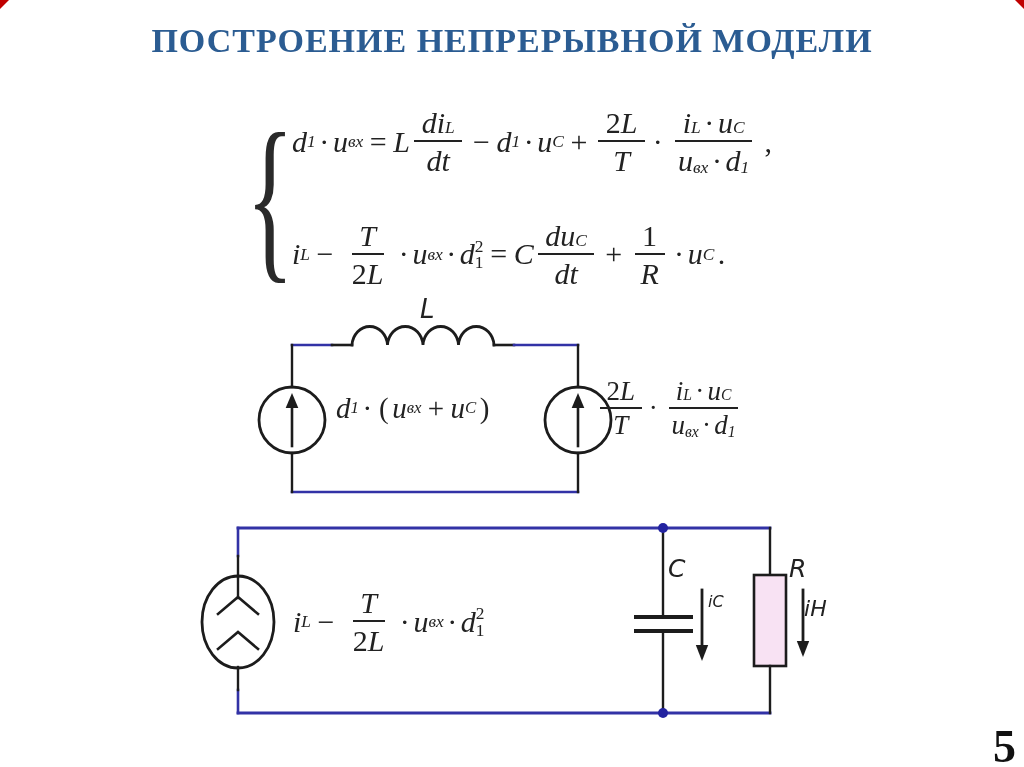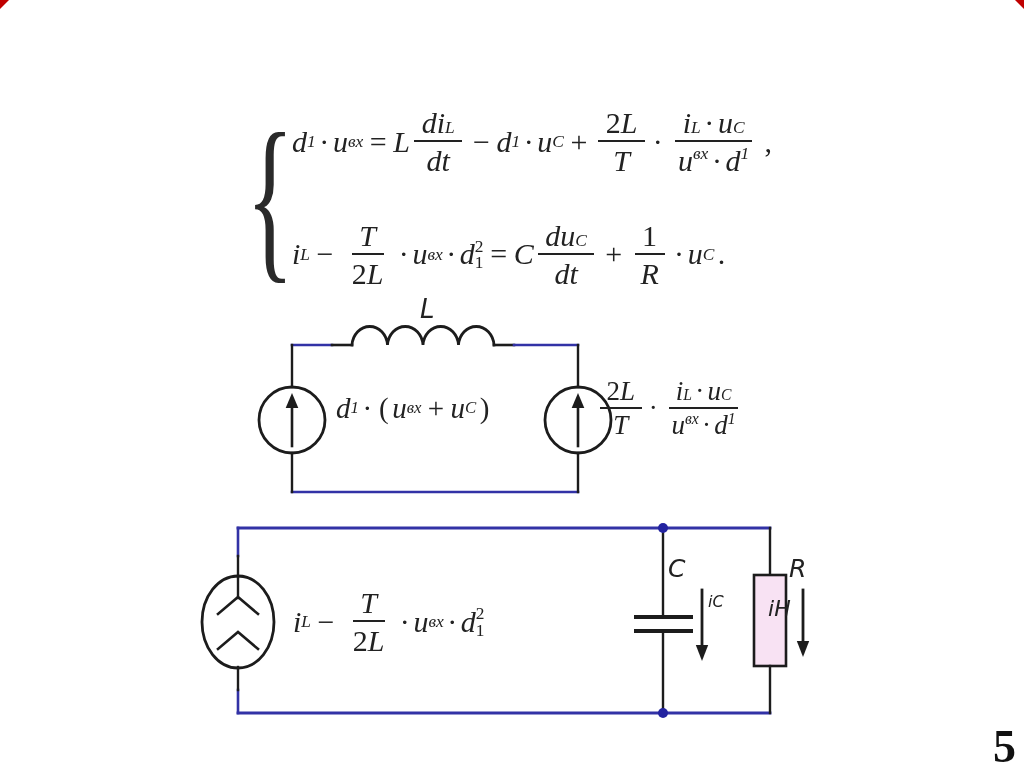--- a/index.html
+++ b/index.html
@@ -21,21 +21,21 @@
   .mi{font-style:italic;}
   .dg{font-style:normal;}
   .mo{font-style:normal;padding:0 .12em;}
   .wide{padding:0 .22em;}
   .sub{font-size:.58em;font-style:italic;vertical-align:-0.42em;line-height:1;}
   .supsub{display:inline-flex;flex-direction:column;align-items:flex-start;
           font-size:.58em;line-height:.95;vertical-align:-0.5em;}
   .frac{display:inline-flex;flex-direction:column;align-items:center;margin:3px .14em;}
   .frac .num{display:flex;align-items:baseline;justify-content:center;
              padding:0 .25em .06em;border-bottom:2px solid #222;line-height:1.05;}
-  .frac .den{display:flex;align-items:flex-start;justify-content:center;
+  .frac .den{display:flex;align-items:flex-end;justify-content:center;
              padding:.08em .25em 0;line-height:1.05;}
 
   .eq-system{position:absolute;left:246px;top:104px;display:flex;align-items:stretch;}
   .brace{font-size:182px;line-height:188px;transform:scaleX(.55);transform-origin:left center;
          width:46px;color:#2a2a2a;font-weight:400;}
   .eqs{display:flex;flex-direction:column;justify-content:space-between;height:188px;margin-left:0px;}
   .eq{font-size:30px;}
 
   .clabel{position:absolute;}
   .complabel{position:absolute;font-family:"DejaVu Sans",sans-serif;font-style:italic;color:#222;}
@@ -46,20 +46,21 @@
                font-weight:bold;font-size:46px;color:#111;}
 </style>
 </head>
 <body>
 
 <div class="slide">
 
   <div class="corner corner-left"></div>
   <div class="corner corner-right"></div>
 
+  <h1 class="title">ПОСТРОЕНИЕ НЕПРЕРЫВНОЙ МОДЕЛИ</h1>
 
   <div class="eq-system">
     <div class="brace">{</div>
     <div class="eqs">
 
       <div class="mrow eq">
         <span class="mi">d</span>
           <span class="sub dg">1</span>
         <span class="mo">·</span>
         <span class="mi">u</span>
@@ -288,18 +289,18 @@
   </div>
 
   <div class="complabel" style="left:668px;top:554px;font-size:25px;">C</div>
 
   <div class="complabel" style="left:708px;top:592px;font-size:16px;">
     <span>i</span><span>C</span>
   </div>
 
   <div class="complabel" style="left:789px;top:554px;font-size:25px;">R</div>
 
-  <div class="complabel" style="left:768px;top:596px;font-size:22px;">
+  <div class="complabel" style="left:804px;top:596px;font-size:22px;">
     <span>i</span><span>H</span>
   </div>
 
   <div class="page-number">5</div>
 </div>
 
 </body></html>

